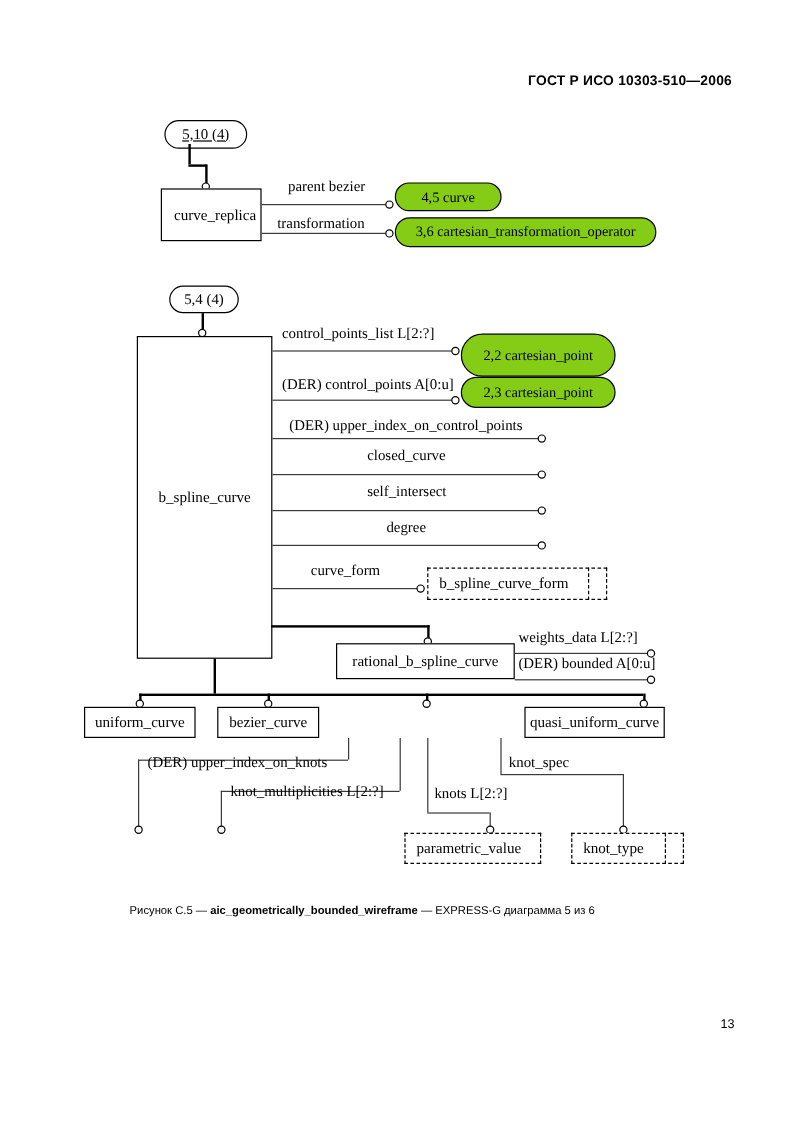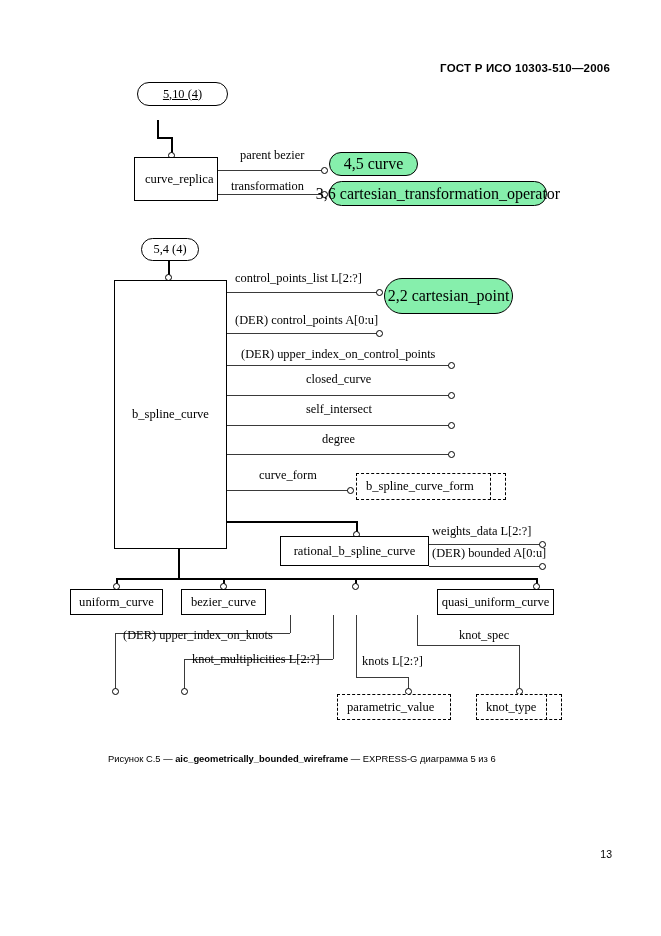--- a/index.html
+++ b/index.html
@@ -18,23 +18,23 @@
   .caption{position:absolute;left:108px;top:753px;font-family:"Liberation Sans","DejaVu Sans",sans-serif;
            font-size:9.4px;white-space:nowrap;}
   .caption b{font-weight:bold;}
 
   
   .ent{position:absolute;box-sizing:border-box;border:1px solid #000;background:#fff;
        display:flex;align-items:center;justify-content:center;font-size:12.6px;
        white-space:nowrap;}
   .ent.left{justify-content:flex-start;padding-left:10px;}
 
-  .oval{position:absolute;box-sizing:border-box;border:1px solid #000;background:#86efac;
+  .oval{position:absolute;box-sizing:border-box;border:1px solid #000;background:#84cc16;
         border-radius:999px;display:flex;align-items:center;justify-content:center;
-        font-size:16px;white-space:nowrap;}
+        font-size:12px;white-space:nowrap;}
 
   .pref{position:absolute;box-sizing:border-box;border:1.4px solid #000;background:#fff;
         border-radius:14px;display:flex;align-items:center;justify-content:center;
         font-size:12.4px;white-space:nowrap;}
 
   .dash{position:absolute;box-sizing:border-box;border:1.2px dashed #000;background:#fff;
         display:flex;align-items:center;font-size:12.6px;white-space:nowrap;}
   .dash .dlabel{padding-left:9px;padding-right:9px;}
   .dash .dcell{position:absolute;top:-1px;bottom:-1px;right:14px;width:0;
                border-left:1.2px dashed #000;}
@@ -52,21 +52,21 @@
   .lbl{position:absolute;font-size:12.4px;white-space:nowrap;}
 </style>
 </head>
 <body>
 
 <div class="page">
 
   <div class="hdr">ГОСТ Р ИСО 10303-510—2006</div>
   <div class="pageno">13</div>
 
-  <div class="pref" style="left:137px;top:82px;width:91px;height:24px;text-decoration:underline;">5,10 (4)</div>
+  <div class="pref" style="left:137px;top:100px;width:69px;height:24px;text-decoration:underline;">5,10 (4)</div>
 
   <div class="v thick" style="left:157px;top:120px;height:17px;"></div>
   <div class="h thick" style="left:157px;top:137px;width:15px;"></div>
   <div class="v thick" style="left:171px;top:137px;height:17px;"></div>
   <div class="c" style="left:168px;top:152px;"></div>
 
   <div class="ent left" style="left:134px;top:157px;width:84px;height:44px;">curve_replica</div>
 
   <div class="h" style="left:218px;top:170px;width:106px;"></div>
   <div class="c" style="left:321px;top:166.5px;"></div>
@@ -86,20 +86,21 @@
   <div class="ent" style="left:114px;top:280px;width:113px;height:269px;">b_spline_curve</div>
 
   <div class="h" style="left:227px;top:292px;width:152px;"></div>
   <div class="c" style="left:376px;top:288.5px;"></div>
   <div class="lbl" style="left:235px;top:271px;">control_points_list L[2:?]</div>
   <div class="oval" style="left:384px;top:278px;width:129px;height:36px;">2,2 cartesian_point</div>
 
   <div class="h" style="left:227px;top:333px;width:152px;"></div>
   <div class="c" style="left:376px;top:329.5px;"></div>
   <div class="lbl" style="left:235px;top:313px;">(DER) control_points A[0:u]</div>
+  <div class="oval" style="left:384px;top:314px;width:129px;height:26px;">2,3 cartesian_point</div>
 
   <div class="h" style="left:227px;top:365px;width:224px;"></div>
   <div class="c" style="left:448px;top:361.5px;"></div>
   <div class="lbl" style="left:241px;top:347px;">(DER) upper_index_on_control_points</div>
 
   <div class="h" style="left:227px;top:395px;width:224px;"></div>
   <div class="c" style="left:448px;top:391.5px;"></div>
   <div class="lbl" style="left:306px;top:372px;">closed_curve</div>
 
   <div class="h" style="left:227px;top:425px;width:224px;"></div>
@@ -168,21 +169,21 @@
   <div class="c" style="left:405px;top:688px;"></div>
   <div class="lbl" style="left:362px;top:654px;">knots L[2:?]</div>
   <div class="dash" style="left:337px;top:694px;width:114px;height:26px;">
     <span class="dlabel">parametric_value</span>
   </div>
 
   <div class="v" style="left:417px;top:615px;height:30px;"></div>
   <div class="h" style="left:417px;top:645px;width:103px;"></div>
   <div class="v" style="left:519px;top:645px;height:46px;"></div>
   <div class="c" style="left:516px;top:688px;"></div>
-  <div class="lbl" style="left:424px;top:628px;margin-left:35px;">knot_spec</div>
-  <div class="dash" style="left:476px;top:694px;width:86px;height:26px;">
+  <div class="lbl" style="left:424px;top:628px;">knot_spec</div>
+  <div class="dash" style="left:476px;top:694px;width:94px;height:26px;">
     <span class="dlabel">knot_type</span>
     <span class="dcell"></span>
   </div>
 
   <div class="caption"><span>Рисунок С.5 — </span><b>aic_geometrically_bounded_wireframe</b><span> — EXPRESS-G диаграмма 5 из 6</span></div>
 
 </div>
 
 </body></html>

